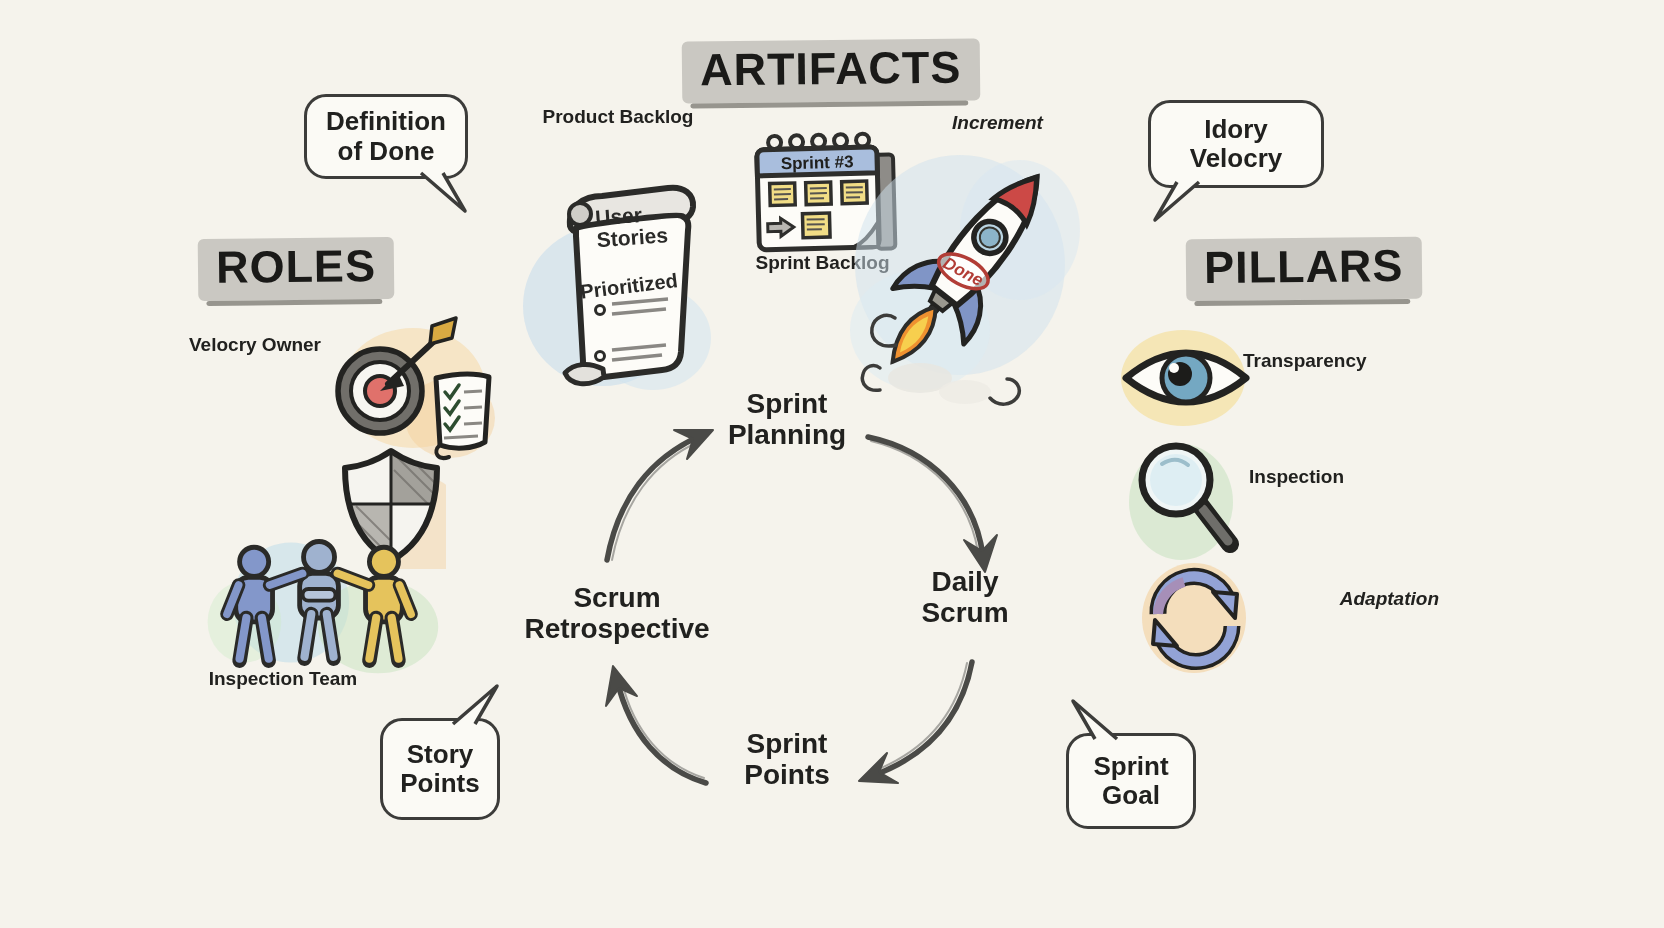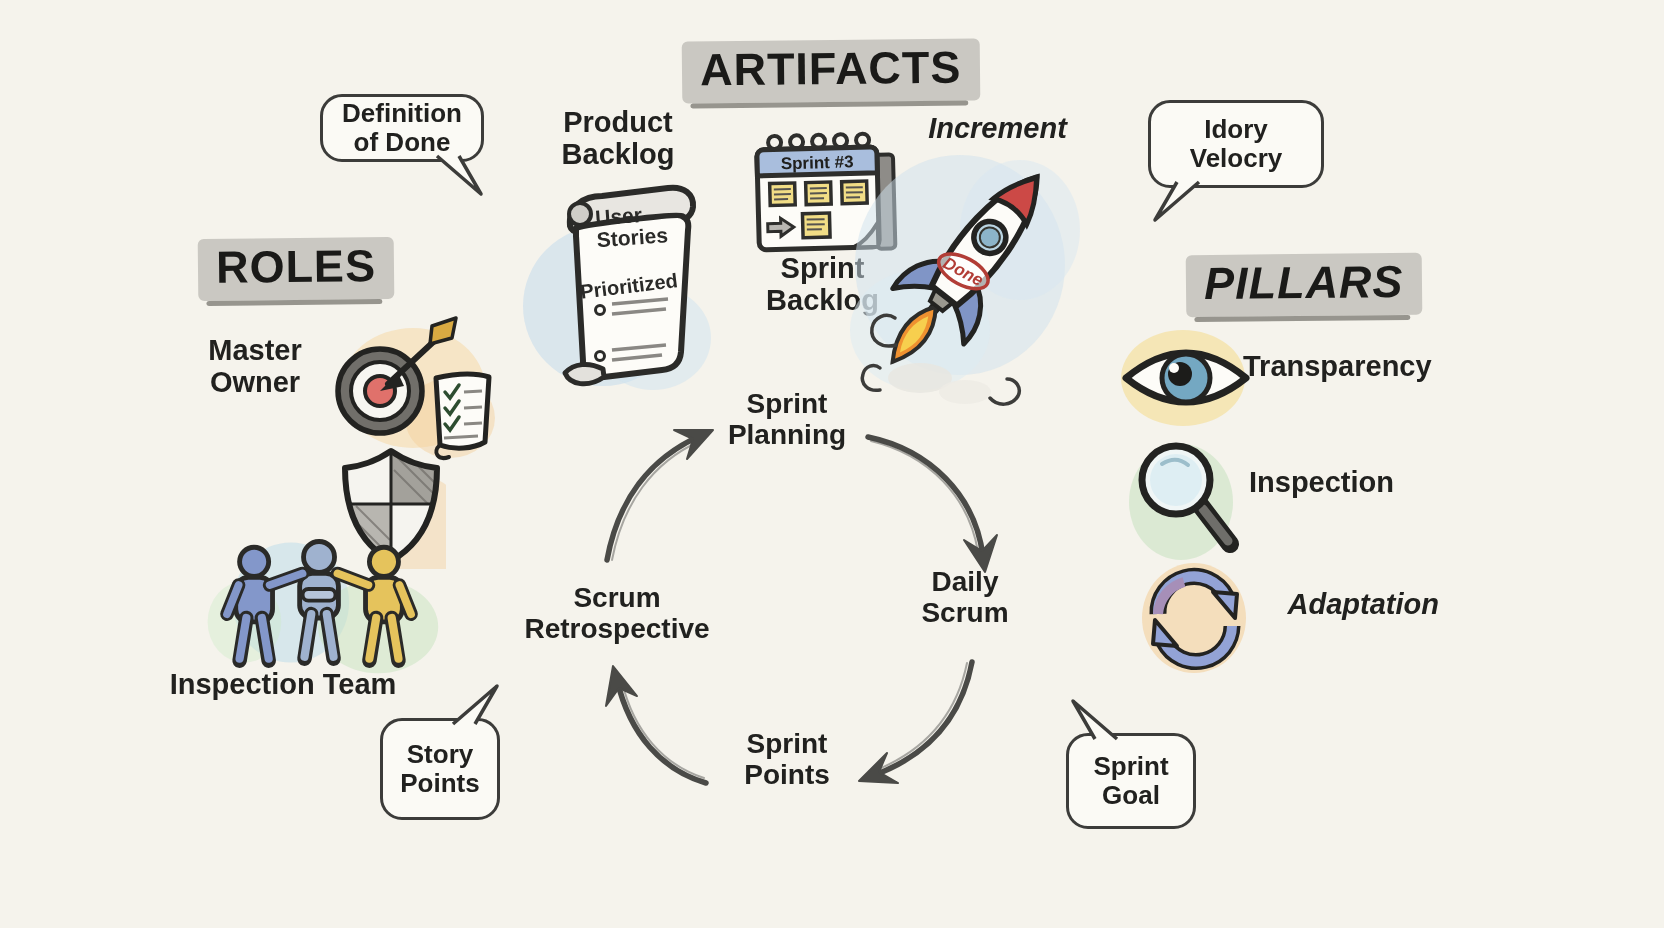--- a/index.html
+++ b/index.html
@@ -3,21 +3,21 @@
 <meta charset="utf-8">
 <style>
   html,body{margin:0;padding:0;background:#e8e6e0;}
   #stage{
     position:relative;width:1664px;height:928px;overflow:hidden;
     background:#f5f3ec;
     font-family:"Liberation Sans",sans-serif;
     color:#21211f;
   }
   .label{position:absolute;font-weight:700;text-align:center;line-height:1.12;color:#21211f;}
-  .lab29{font-size:29px;}
+  .lab29{font-size:19px;}
   .lab28{font-size:28px;}
   .hl-wrap{position:absolute;text-align:center;}
   .hl{display:inline-block;background:#cac8c2;padding:3px 18px 7px;border-radius:6px;transform:rotate(-0.6deg);position:relative;}
   .hl::after{content:'';position:absolute;left:8px;right:12px;bottom:-5px;height:5px;background:#77756f;opacity:.75;border-radius:3px;}
   .hl-text{font-size:45px;font-weight:700;color:#1a1a18;letter-spacing:1px;}
   .bubble{
     position:absolute;background:#fbfaf5;border:3.5px solid #3c3c3a;border-radius:22px;
     display:flex;align-items:center;justify-content:center;text-align:center;
     font-weight:700;font-size:26px;line-height:1.12;padding:6px 12px;box-sizing:border-box;
   }
@@ -52,25 +52,25 @@
       <polygon points="713,430 687,459 693,439 674,430"></polygon>
     </g>
   </svg>
 
   <div class="hl-wrap" style="left:676px;top:40px;width:310px;">
     <span class="hl"><span class="hl-text">ARTIFACTS</span></span>
   </div>
   <div class="hl-wrap" style="left:196px;top:238px;width:200px;">
     <span class="hl"><span class="hl-text">ROLES</span></span>
   </div>
-  <div class="hl-wrap" style="left:1186px;top:254px;width:215px;font-style:italic;">
+  <div class="hl-wrap" style="left:1186px;top:238px;width:215px;">
     <span class="hl"><span class="hl-text">PILLARS</span></span>
   </div>
 
-  <div class="bubble" style="left:320px;top:94px;width:164px;height:68px;">
+  <div class="bubble" style="left:304px;top:94px;width:164px;height:85px;">
     <span>Definition of Done</span>
     <svg class="tail tail-br" viewBox="0 0 56 44">
         <path d="M8,3 L52,41 L30,3" fill="#fbfaf5" stroke="#3c3c3a" stroke-width="3.5" stroke-linejoin="round"></path>
       </svg>
   </div>
 
   <div class="bubble" style="left:1148px;top:100px;width:176px;height:88px;">
     <span>Idory Velocry</span>
     <svg class="tail tail-bl" viewBox="0 0 56 44">
         <path d="M8,3 L52,41 L30,3" fill="#fbfaf5" stroke="#3c3c3a" stroke-width="3.5" stroke-linejoin="round"></path>
@@ -179,21 +179,21 @@
       <g stroke="#3c3c3a" stroke-width="3.5" fill="none" stroke-linecap="round">
         <path d="M56,205 c-14,4 -26,-4 -24,-17 c2,-11 14,-16 23,-10"></path>
         <path d="M40,250 c-12,2 -20,-6 -17,-16 c2,-8 11,-11 17,-6"></path>
         <path d="M150,258 c8,9 22,8 28,-2 c4,-8 -2,-17 -11,-17"></path>
       </g>
       <ellipse cx="80" cy="238" rx="32" ry="15" fill="#e8e6e0" opacity="0.85"></ellipse>
       <ellipse cx="125" cy="252" rx="26" ry="12" fill="#edebe5" opacity="0.8"></ellipse>
     </svg>
   </div>
 
-  <div class="label lab29" style="left:180px;top:334px;width:150px;">Master Owner</div>
+  <div class="label lab29" style="left:180px;top:334px;width:150px;">Velocry Owner</div>
   <div class="icon" style="left:318px;top:316px;width:180px;height:150px;">
     <svg width="180" height="150" viewBox="0 0 180 150">
       <ellipse cx="95" cy="72" rx="72" ry="60" fill="#f6d9a8" opacity="0.55"></ellipse>
       <ellipse cx="132" cy="102" rx="45" ry="40" fill="#f3cf9a" opacity="0.45"></ellipse>
       <circle cx="62" cy="75" r="42" fill="#716f6a" stroke="#232321" stroke-width="5.5"></circle>
       <circle cx="62" cy="75" r="29" fill="#f7f6f1" stroke="#232321" stroke-width="4"></circle>
       <circle cx="62" cy="75" r="15" fill="#e0716b" stroke="#232321" stroke-width="4"></circle>
       <line x1="70" y1="68" x2="126" y2="16" stroke="#232321" stroke-width="6" stroke-linecap="round"></line>
       <polygon points="62,75 80,57 86,70" fill="#232321"></polygon>
       <polygon points="114,10 138,2 134,22 112,28" fill="#d9aa42" stroke="#232321" stroke-width="3.5" stroke-linejoin="round"></polygon>

